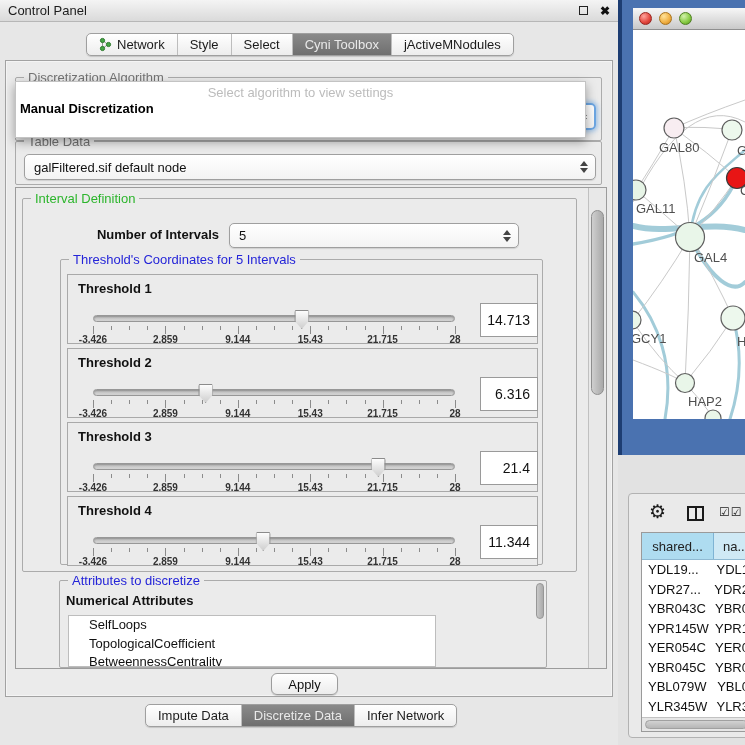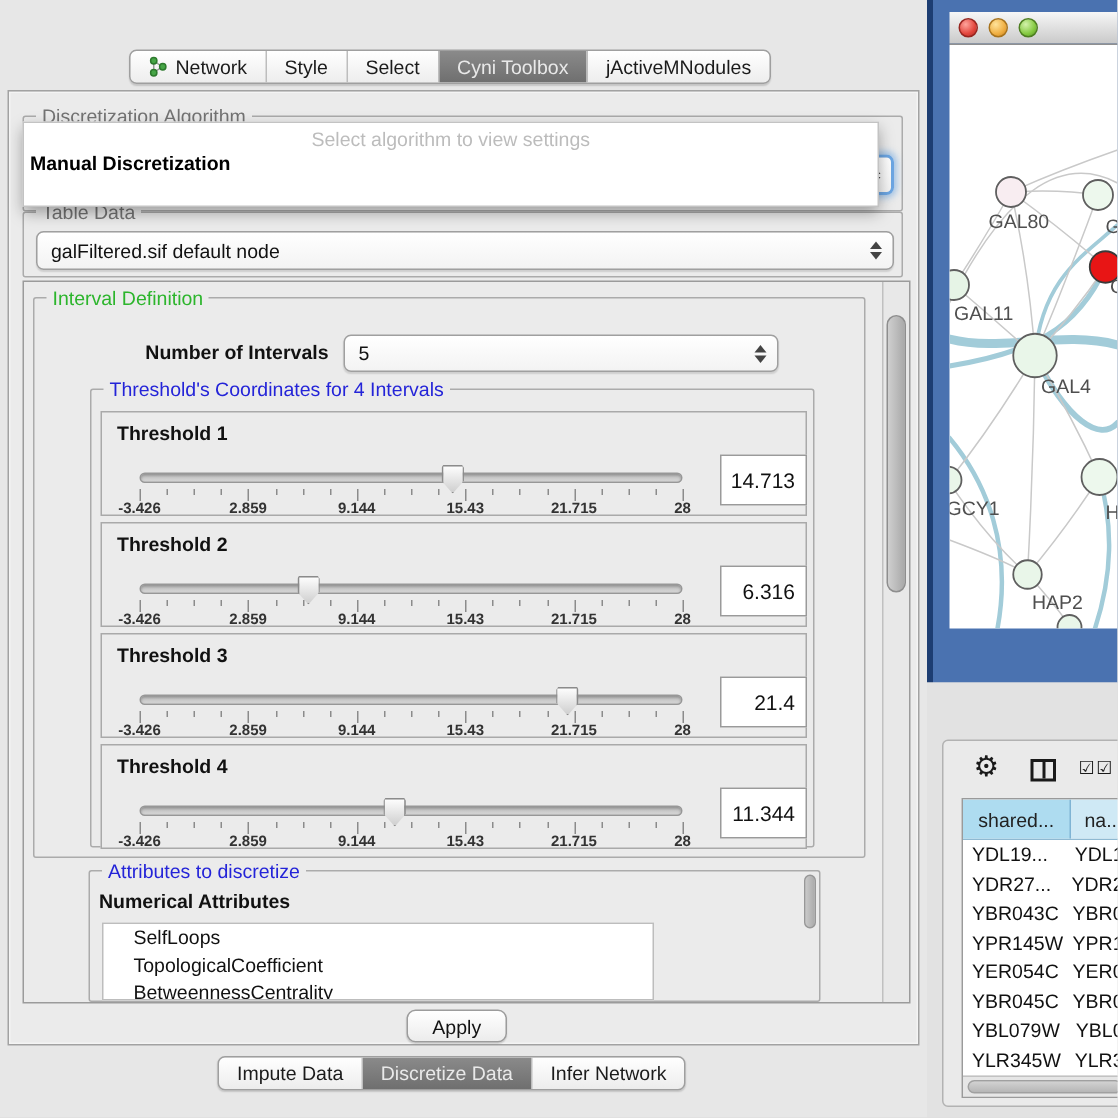--- a/index.html
+++ b/index.html
@@ -138,20 +138,25 @@
   .tc2 { flex:1; padding-left:6px; font-size:13px; color:#111; white-space:nowrap; }
   .hscroll { position:absolute; left:0; bottom:0; width:100%; height:14px; background:#e6e6e6;
     border-top:1px solid #c2c2c2; }
   .hthumb { position:absolute; left:3px; top:2px; width:96%; height:9px; border-radius:5px;
     background:linear-gradient(#d2d2d2,#b6b6b6); border:1px solid #a0a0a0; }
 </style>
 </head>
 <body>
 
 <div class="cp">
+  <div class="cp-titlebar">
+    <span class="cp-title">Control Panel</span>
+    <span class="float-box"></span>
+    <span class="close-x">✖</span>
+  </div>
 
   <div class="tabs-top">
     <div class="seg">
       <svg width="13" height="15" viewBox="0 0 13 15">
         <path d="M3.5 3.5 L9 7.5 L3.5 11.5 M3.5 3.5 L3.5 11.5" stroke="#9a9a9a" fill="none" stroke-width="1"></path>
         <circle cx="3.5" cy="3.5" r="2.1" fill="#46a546" stroke="#2d7a2d"></circle>
         <circle cx="9.5" cy="7.5" r="2.1" fill="#46a546" stroke="#2d7a2d"></circle>
         <circle cx="3.5" cy="11.5" r="2.1" fill="#46a546" stroke="#2d7a2d"></circle>
       </svg>
       <span>Network</span>
@@ -209,21 +214,21 @@
         <span class="noi-label" style="left:16px; top:28px; width:180px;">Number of Intervals</span>
         <div class="combo" style="left:206px; top:24px; width:290px; height:25px;">
           <span>5</span>
           <span class="stepper">
               <i class="up"></i>
               <i class="dn"></i>
             </span>
         </div>
 
         <div class="groupbox" style="left:37px; top:60px; width:483px; height:306px;">
-          <span class="legend blue">Threshold's Coordinates for 4 Intervals</span>
+          <span class="legend blue">Threshold's Coordinates for 5 Intervals</span>
 
           <div class="threshold-box" style="left:6px; top:14px; width:471px; height:70px;">
             <span class="th-label">Threshold 1</span>
             <div class="track">
                 <div class="slider-handle" style="left: 57.7197%;"></div>
               </div>
             <div class="ticks">
                 <span class="tick major" style="left: 0%;"></span>
                 <span class="tick" style="left: 5%;"></span>
                 <span class="tick" style="left: 10%;"></span>

